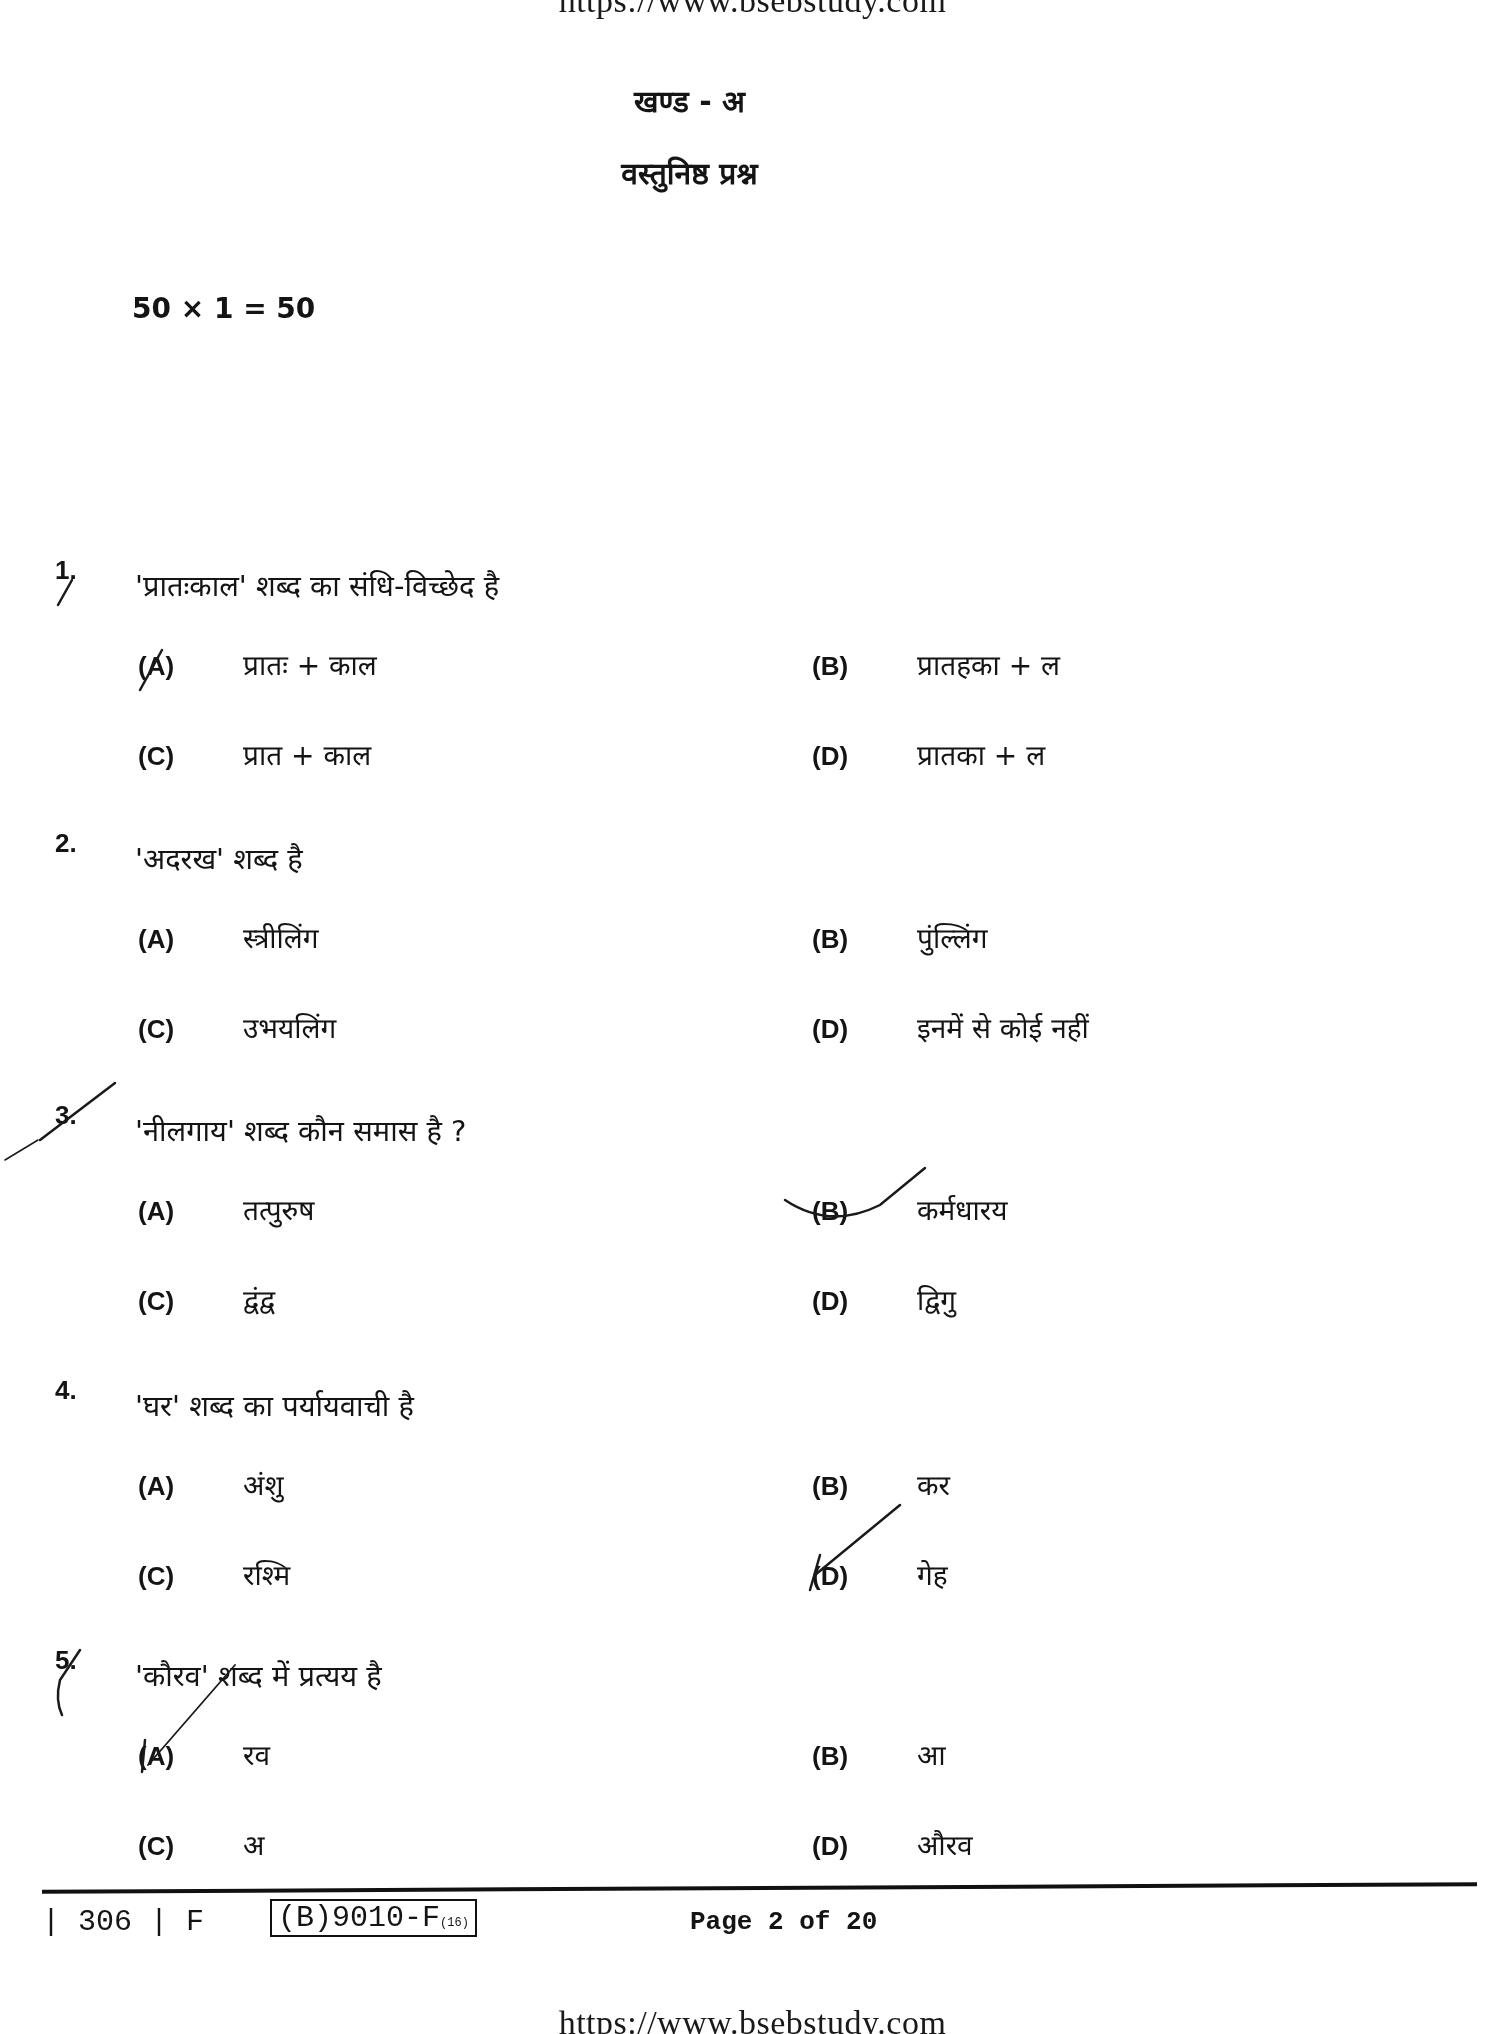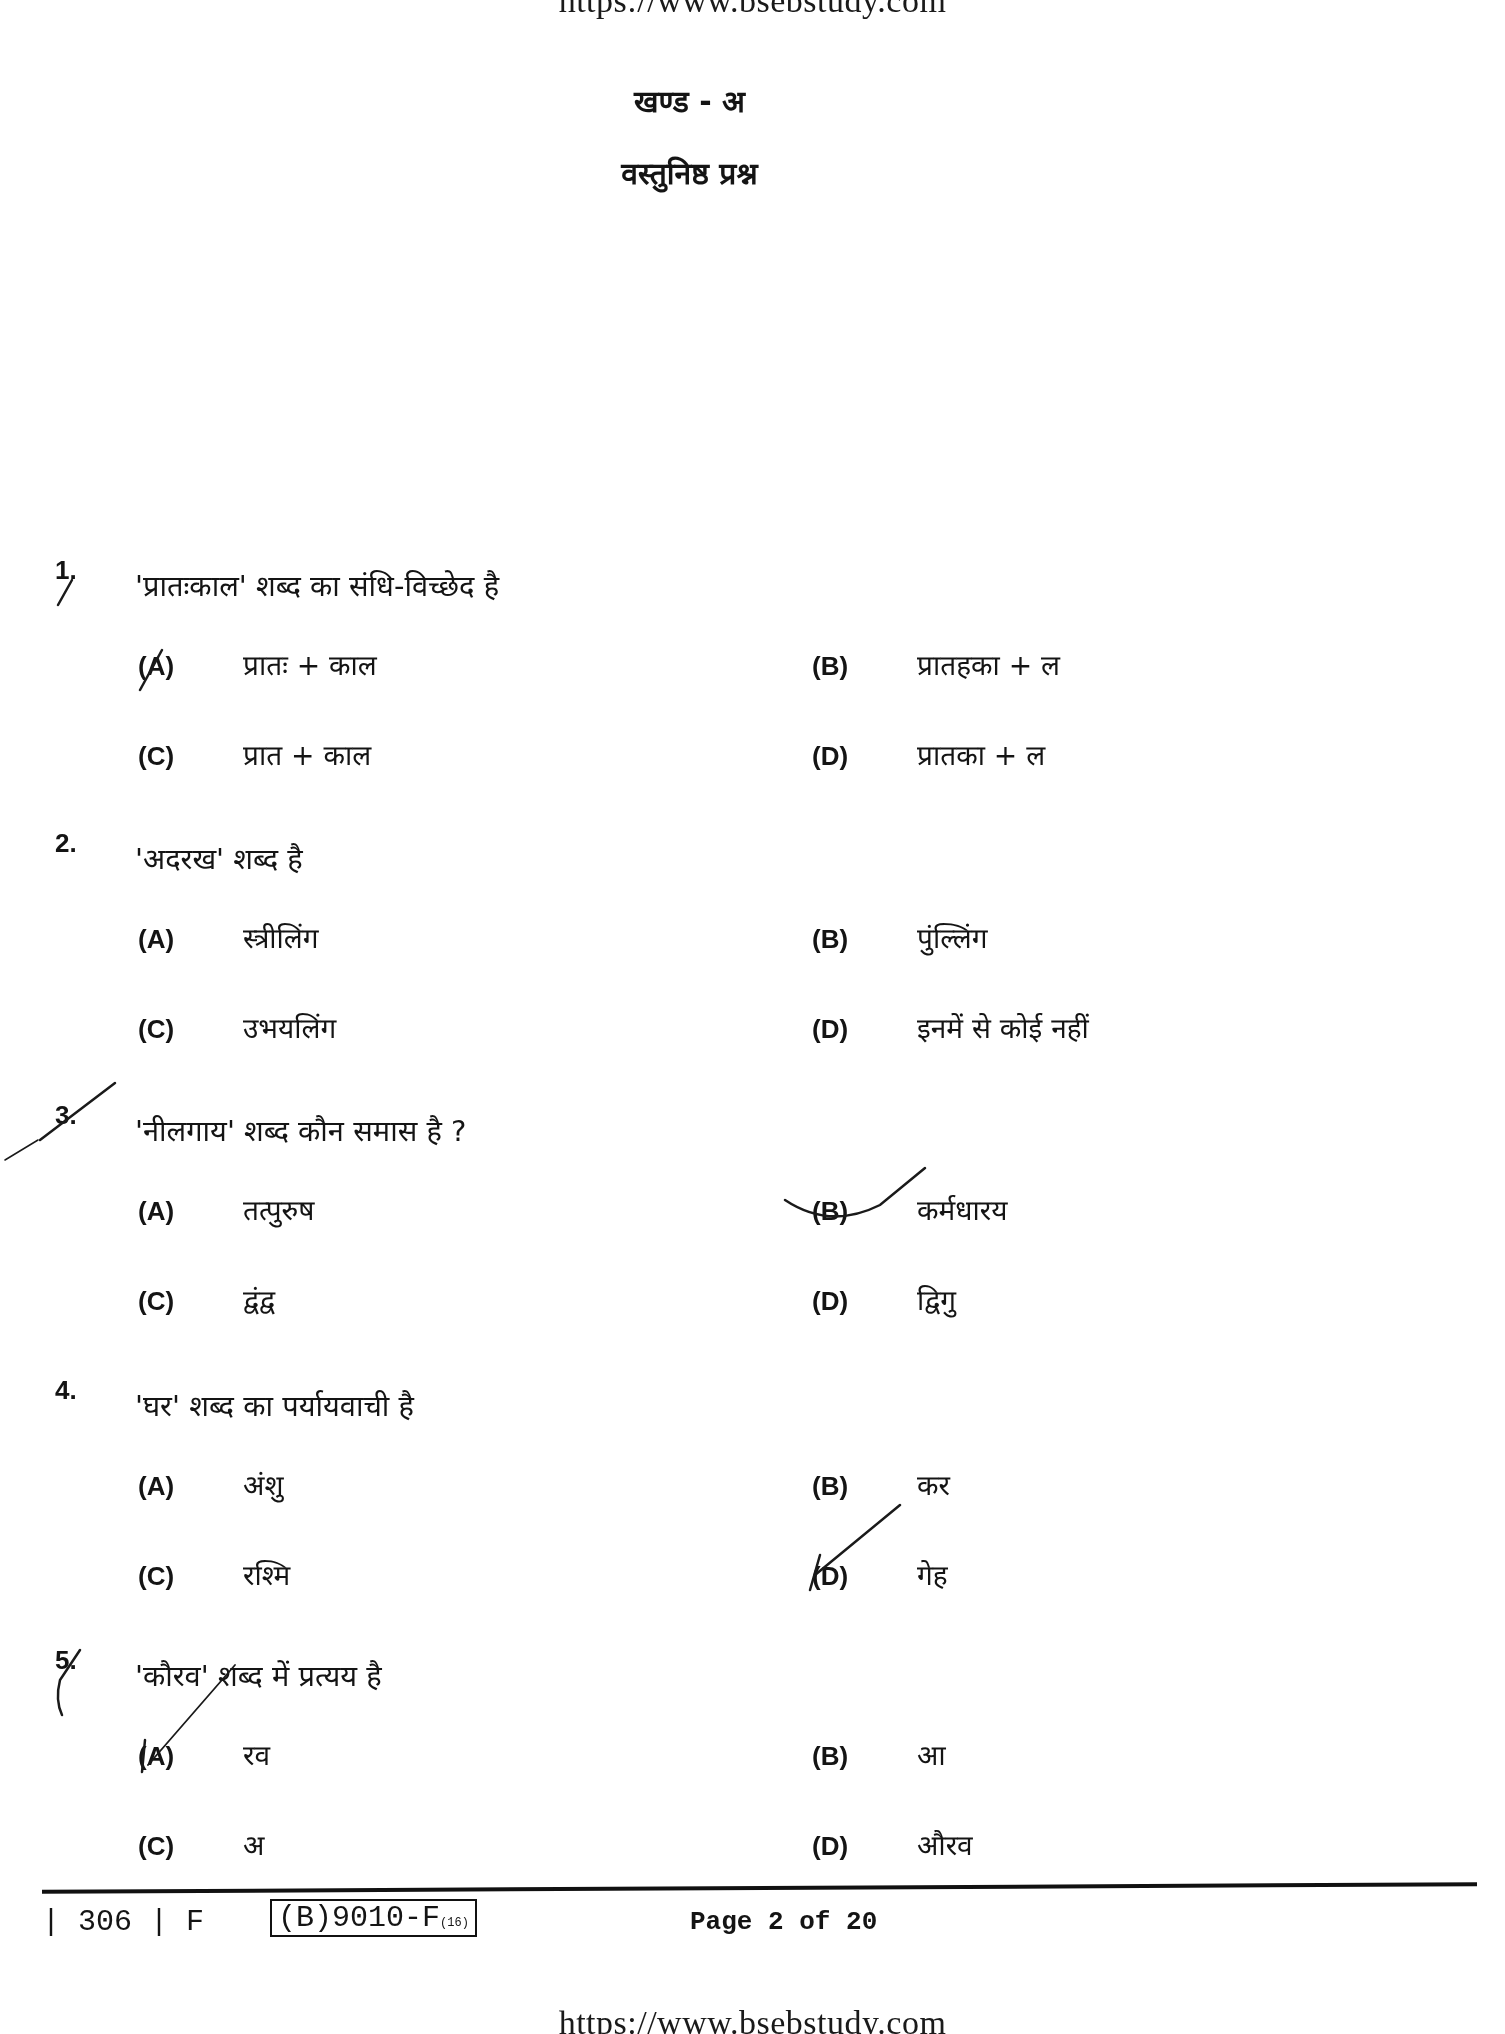--- a/index.html
+++ b/index.html
@@ -70,20 +70,21 @@
 </head>
 <body>
 
 <div class="watermark wm-top">https://www.bsebstudy.com</div>
 
 <div class="section-title st1">खण्ड - अ</div>
 <div class="section-title st2">वस्तुनिष्ठ प्रश्न</div>
 
 <div class="instructions">
   <span class="instr-line last">
+    <span class="marks">50 × 1 = 50</span>
   </span>
 </div>
 
 <div class="q" style="top:555px;">
   <span class="q-num">1.</span>
   <span class="q-text">'प्रातःकाल' शब्द का संधि-विच्छेद है</span>
   <div class="opt col-a row1">
       <span class="opt-label">(A)</span>
       <span class="opt-text">प्रातः + काल</span>
     </div>

